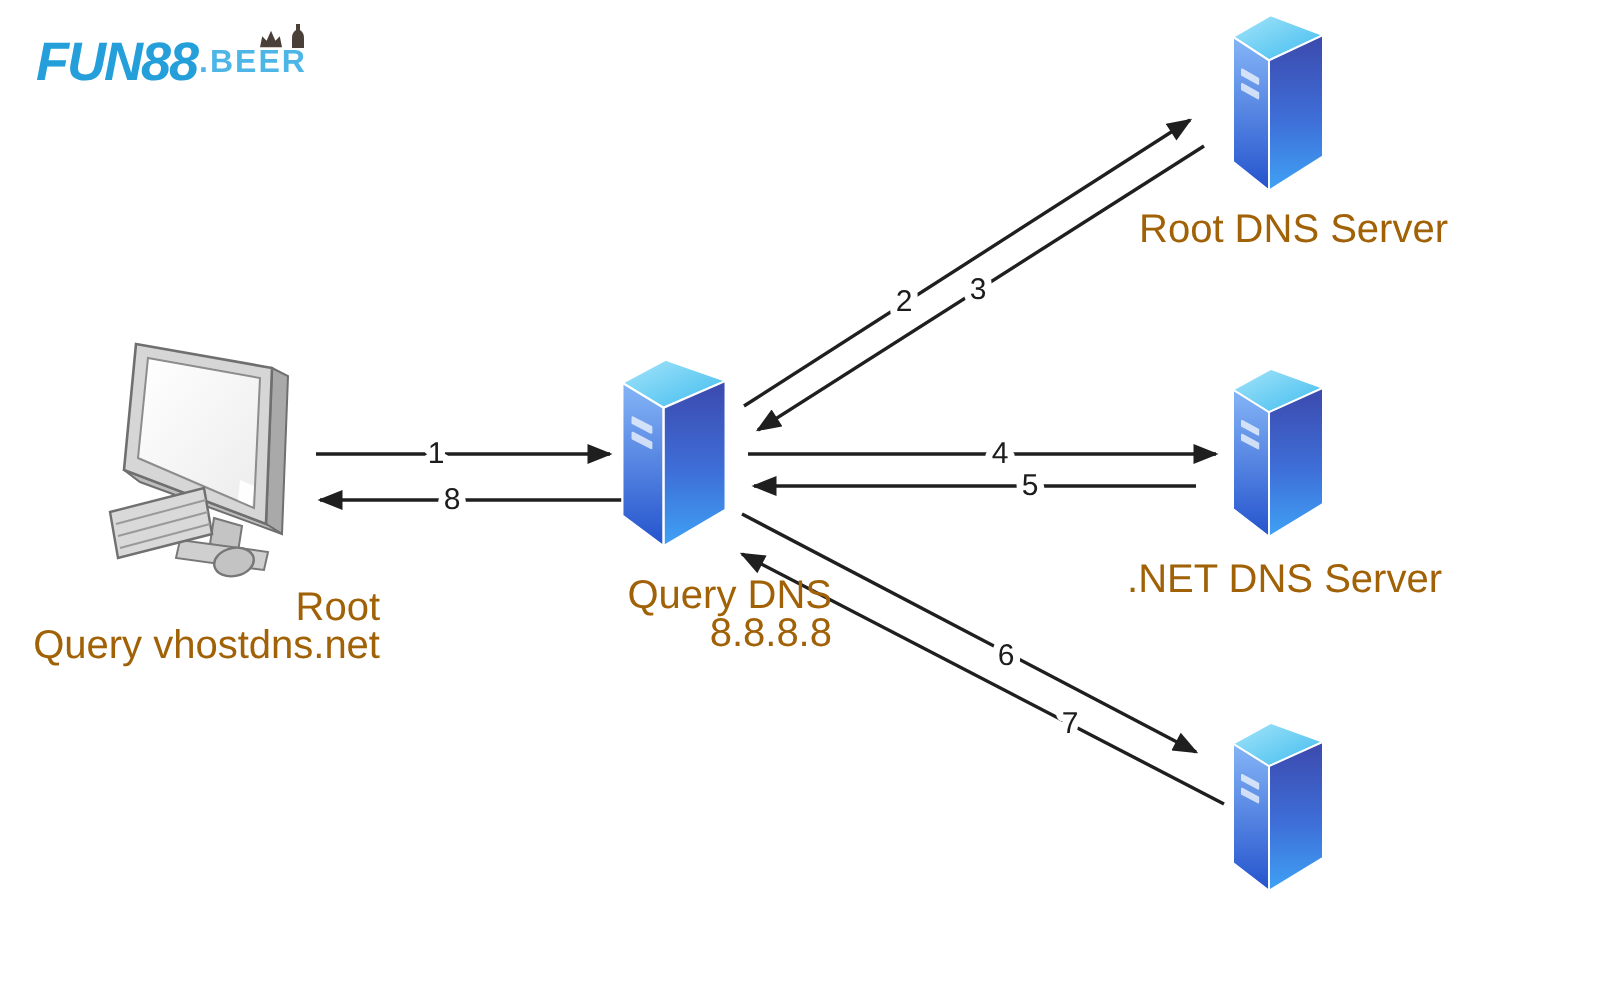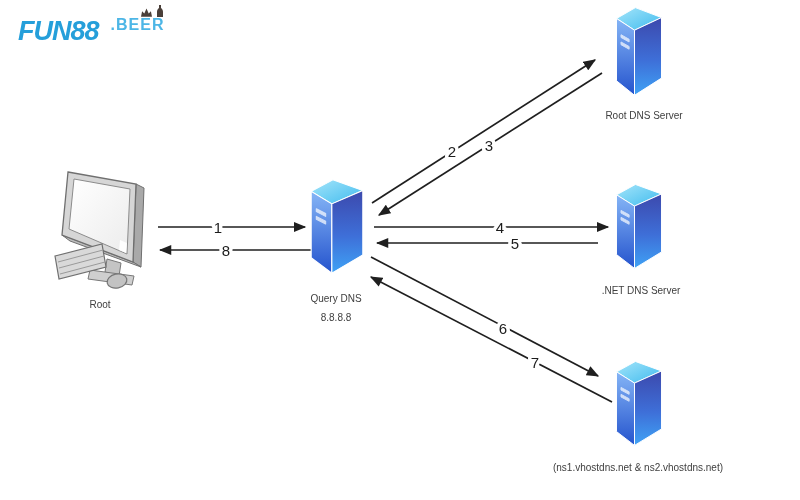--- a/index.html
+++ b/index.html
@@ -4,45 +4,45 @@
 <style>
   html,body{margin:0;padding:0;}
   body{
     width:800px;height:500px;position:relative;overflow:hidden;
     background:#ffffff;
     font-family:"Liberation Sans", sans-serif;
   }
   .canvas{position:absolute;inset:0;}
 
   
-  .logo{position:absolute;left:18px;top:16px;display:flex;align-items:flex-start;cursor:default;}
+  .logo{position:absolute;left:18px;top:16px;display:flex;align-items:center;cursor:default;}
   .logo-main{
     font-size:27px;font-weight:900;font-style:italic;letter-spacing:-1px;
     color:#259fda;
   }
-  .logo-suffix{position:relative;display:inline-block;margin-left:12px;}
+  .logo-suffix{position:relative;display:inline-block;margin-left:1px;}
   .logo-dot,.logo-beer{
     font-size:16px;font-weight:800;color:#4db6e6;letter-spacing:1px;
   }
   .logo-icons{position:absolute;top:-11px;right:1px;display:flex;gap:5px;align-items:flex-end;}
 
   
   svg.arrows{position:absolute;left:0;top:0;z-index:1;}
   svg.arrows line{stroke:#1f1f1f;stroke-width:1.7;}
   svg.arrows text{
     font-family:"Liberation Sans", sans-serif;font-size:15px;fill:#1c1c1c;
     text-anchor:middle;paint-order:stroke;stroke:#ffffff;stroke-width:7px;
     stroke-linejoin:round;
   }
 
   
   .node-art{position:absolute;z-index:2;}
   .node-label{
-    position:absolute;z-index:3;text-align:center;
-    font-size:10px;line-height:19px;color:#404040;
+    position:absolute;z-index:3;text-align:right;
+    font-size:20px;line-height:19px;color:#a16207;
   }
   .tower polygon{stroke:#ffffff;stroke-width:1.1;stroke-linejoin:round;}
 </style>
 </head>
 <body>
 
 <div class="canvas">
 
   <svg width="0" height="0" style="position:absolute" aria-hidden="true">
     <defs>
@@ -137,20 +137,21 @@
 
     <polygon points="5,93 52,81 56,104 9,116" fill="#d9d9d9" stroke="#707070" stroke-width="1.2"></polygon>
     <line x1="8" y1="99" x2="53" y2="87" stroke="#9a9a9a" stroke-width="1"></line>
     <line x1="9" y1="105" x2="54" y2="93" stroke="#9a9a9a" stroke-width="1"></line>
     <line x1="10" y1="111" x2="55" y2="99" stroke="#9a9a9a" stroke-width="1"></line>
 
     <ellipse cx="67" cy="118" rx="10" ry="7" transform="rotate(-12 67 118)" fill="#c3c3c3" stroke="#767676" stroke-width="1.2"></ellipse>
   </svg>
   <div class="node-label" style="left:10px;top:295px;width:180px">
     <div>Root</div>
+    <div>Query vhostdns.net</div>
   </div>
 
   <svg class="node-art tower" style="left:306px;top:176px" width="62" height="100" viewBox="0 0 60 104" preserveAspectRatio="none">
     <polygon points="5,16 26,4 55,15 25,29" fill="url(#gTop)"></polygon>
     <polygon points="5,16 25,29 25,101 5,85" fill="url(#gLeft)"></polygon>
     <polygon points="25,29 55,15 55,82 25,101" fill="url(#gRight)"></polygon>
     <polygon points="10,34 19,39 19,42 10,37" fill="#ffffff" opacity="0.7" stroke="none"></polygon>
     <polygon points="10,42 19,47 19,50 10,45" fill="#ffffff" opacity="0.7" stroke="none"></polygon>
   </svg>
   <div class="node-label" style="left:256px;top:289px;width:160px">
@@ -181,16 +182,15 @@
   </div>
 
   <svg class="node-art tower" style="left:612px;top:358px" width="54" height="90" viewBox="0 0 60 104" preserveAspectRatio="none">
     <polygon points="5,16 26,4 55,15 25,29" fill="url(#gTop)"></polygon>
     <polygon points="5,16 25,29 25,101 5,85" fill="url(#gLeft)"></polygon>
     <polygon points="25,29 55,15 55,82 25,101" fill="url(#gRight)"></polygon>
     <polygon points="10,34 19,39 19,42 10,37" fill="#ffffff" opacity="0.7" stroke="none"></polygon>
     <polygon points="10,42 19,47 19,50 10,45" fill="#ffffff" opacity="0.7" stroke="none"></polygon>
   </svg>
   <div class="node-label" style="left:478px;top:458px;width:320px">
-    <div>(ns1.vhostdns.net &amp; ns2.vhostdns.net)</div>
   </div>
 
 </div>
 
 </body></html>

